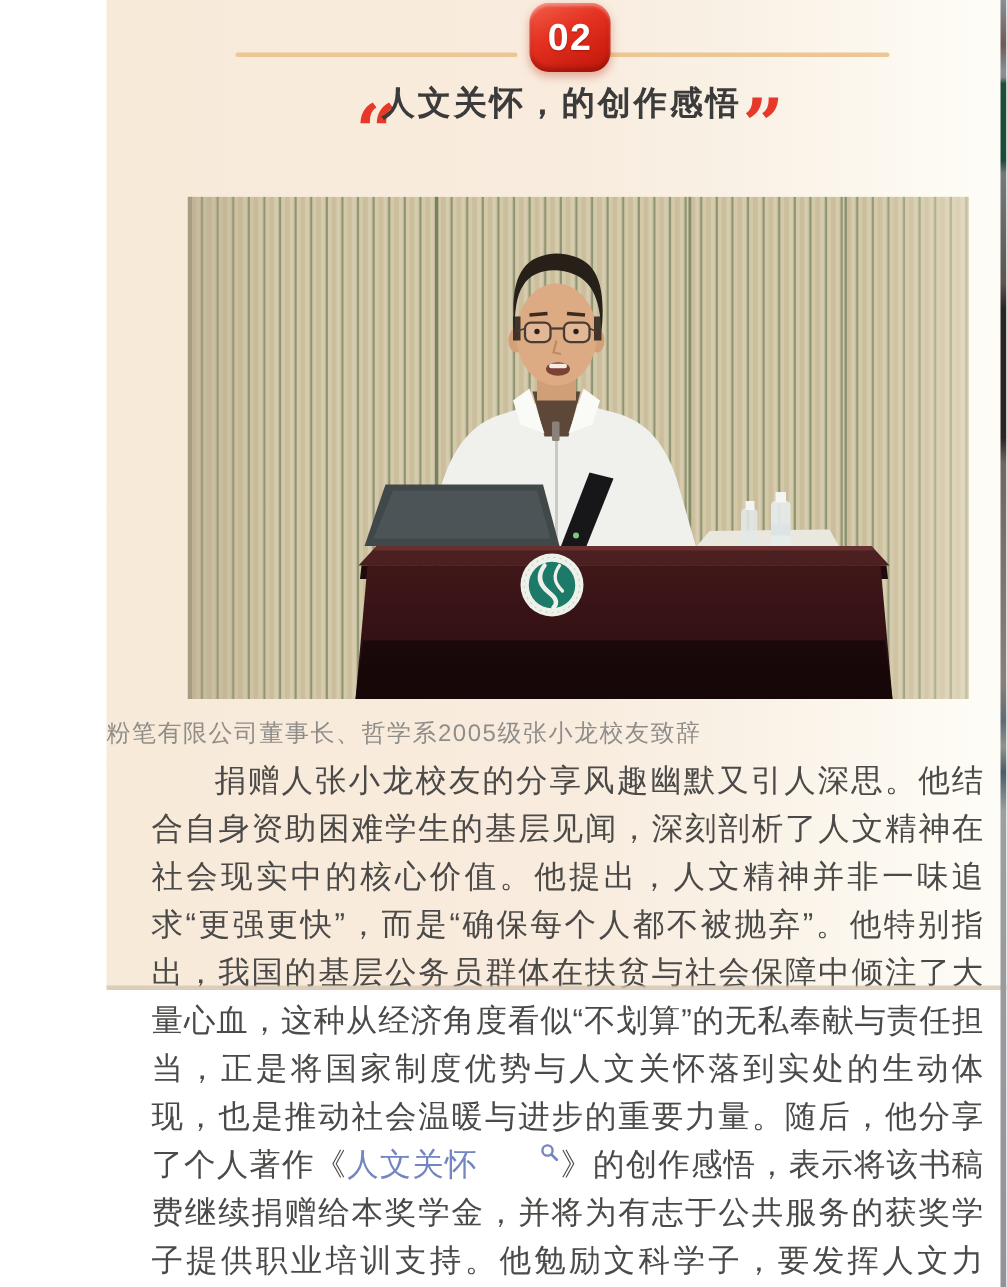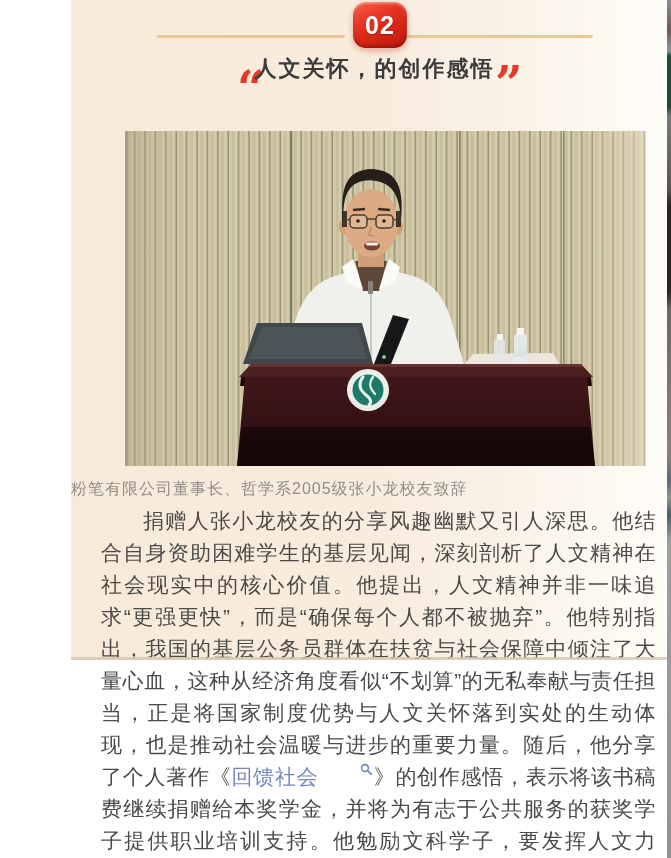--- a/index.html
+++ b/index.html
@@ -171,21 +171,21 @@
             <circle cx="243" cy="259" r="15.5" fill="#1e7a68"></circle>
             <path d="M238,246 C232,254 236,260 241,264 C246,268 247,271 244,274" stroke="#eef1ea" stroke-width="3" fill="none" stroke-linecap="round"></path>
             <path d="M248,246 C243,253 245,258 250,263" stroke="#eef1ea" stroke-width="2.2" fill="none" stroke-linecap="round"></path>
           </g>
         </g>
       </svg>
     </div>
 
     <div class="caption">粉笔有限公司董事长、哲学系2005级张小龙校友致辞</div>
 
-    <p class="body-text"><span>捐赠人张小龙校友的分享风趣幽默又引人深思。他结合自身资助困难学生的基层见闻，深刻剖析了人文精神在社会现实中的核心价值。他提出，人文精神并非一味追求“更强更快”，而是“确保每个人都不被抛弃”。他特别指出，我国的基层公务员群体在扶贫与社会保障中倾注了大量心血，这种从经济角度看似“不划算”的无私奉献与责任担当，正是将国家制度优势与人文关怀落到实处的生动体现，也是推动社会温暖与进步的重要力量。随后，他分享了个人著作《</span><a class="inline-link"><span>回馈社会</span><sup class="search-sup"><svg width="13" height="13" viewBox="0 0 13 13">
+    <p class="body-text"><span>捐赠人张小龙校友的分享风趣幽默又引人深思。他结合自身资助困难学生的基层见闻，深刻剖析了人文精神在社会现实中的核心价值。他提出，人文精神并非一味追求“更强更快”，而是“确保每个人都不被抛弃”。他特别指出，我国的基层公务员群体在扶贫与社会保障中倾注了大量心血，这种从经济角度看似“不划算”的无私奉献与责任担当，正是将国家制度优势与人文关怀落到实处的生动体现，也是推动社会温暖与进步的重要力量。随后，他分享了个人著作《</span><a class="inline-link"><span>人文关怀</span><sup class="search-sup"><svg width="13" height="13" viewBox="0 0 13 13">
               <circle cx="5" cy="5" r="3.4" fill="none" stroke="#7386c0" stroke-width="1.6"></circle>
               <line x1="7.8" y1="7.8" x2="11.2" y2="11.2" stroke="#7386c0" stroke-width="1.8" stroke-linecap="round"></line>
             </svg></sup></a><span>》的创作感悟，表示将该书稿费继续捐赠给本奖学金，并将为有志于公共服务的获奖学子提供职业培训支持。他勉励文科学子，要发挥人文力量，通过思考与文字创造价值、回馈社会。</span></p>
 
     <div class="bottom-strip"></div>
   </div>
 
   <div class="edge-strip"></div>
 </div>
 

